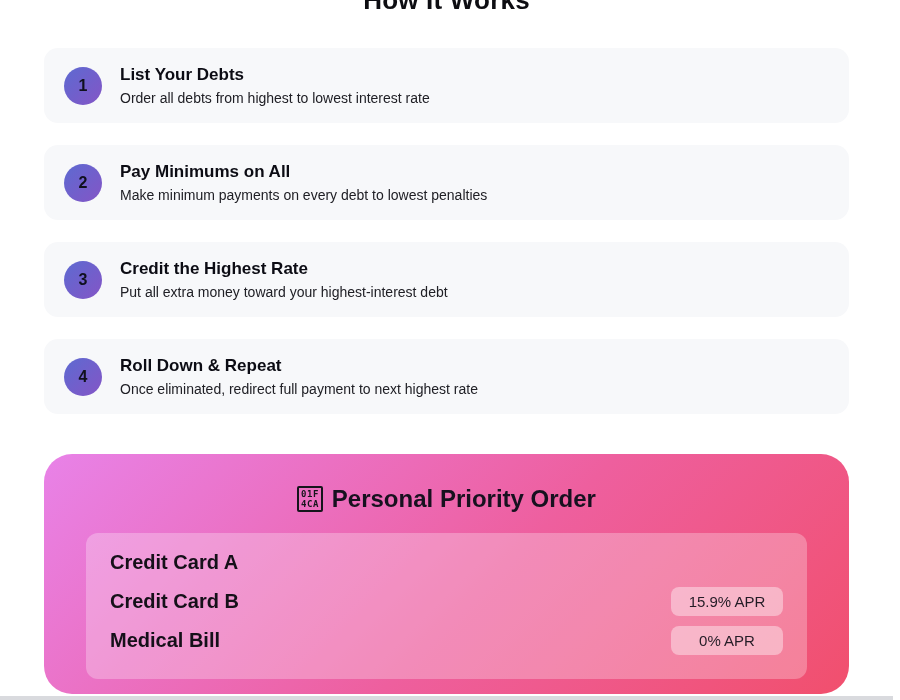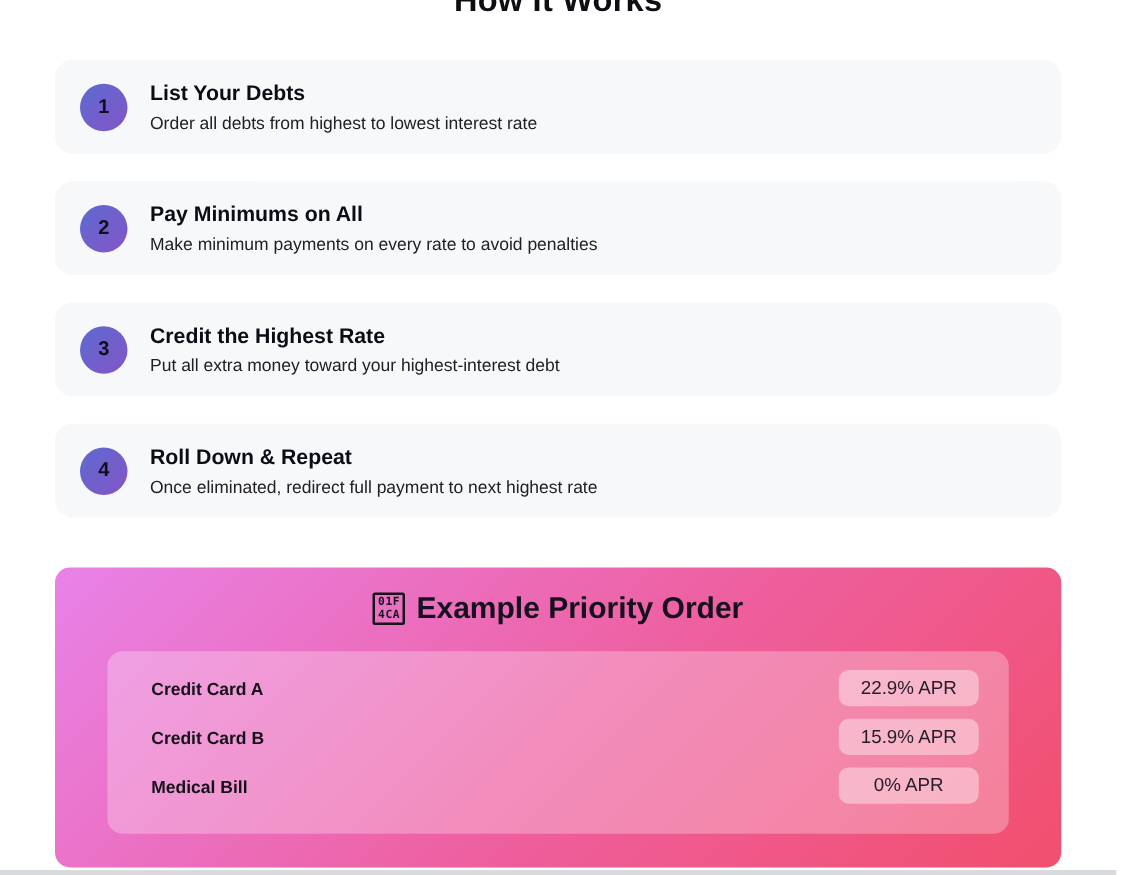--- a/index.html
+++ b/index.html
@@ -50,23 +50,23 @@
   .step-text .step-title {
     font-size: 17px; font-weight: bold; color: #0c0c14;
     margin-bottom: 5px;
   }
   .step-text .step-desc {
     font-size: 14px; color: #202026;
   }
   .example-card {
     margin-top: 40px;
     height: 240px;
-    border-radius: 12px;
+    border-radius: 28px;
     background: linear-gradient(135deg, #e882e8 0%, #ee5f9e 55%, #f14f6d 100%);
-    padding: 12px 42px 0 42px;
+    padding: 24px 42px 0 42px;
     overflow: hidden;
   }
   .example-header {
     display: flex; align-items: center; justify-content: center;
     gap: 9px;
     margin-top: 7px;
     margin-bottom: 20px;
   }
   .tofu {
     display: inline-block;
@@ -88,21 +88,21 @@
     border-radius: 12px;
     height: 146px;
     padding: 10px 24px 0 24px;
     overflow: visible;
   }
   .priority-row {
     display: flex; align-items: center; justify-content: space-between;
     height: 39px;
   }
   .debt-name {
-    font-size: 14px; font-weight: bold; color: #151019; margin-left: 11px;
+    font-size: 20px; font-weight: bold; color: #151019;
   }
   .apr-badge {
     width: 112px;
     text-align: center;
     padding: 6px 0;
     background: rgba(255,255,255,0.40);
     border-radius: 8px;
     font-size: 15px;
     color: #241c26;
   }
@@ -127,21 +127,21 @@
         <div class="step-text">
           <div class="step-title">List Your Debts</div>
           <div class="step-desc">Order all debts from highest to lowest interest rate</div>
         </div>
       </div>
 
       <div class="step-card">
         <div class="step-circle">2</div>
         <div class="step-text">
           <div class="step-title">Pay Minimums on All</div>
-          <div class="step-desc">Make minimum payments on every rate to avoid penalties</div>
+          <div class="step-desc">Make minimum payments on every debt to lowest penalties</div>
         </div>
       </div>
 
       <div class="step-card">
         <div class="step-circle">3</div>
         <div class="step-text">
           <div class="step-title">Credit the Highest Rate</div>
           <div class="step-desc">Put all extra money toward your highest-interest debt</div>
         </div>
       </div>
@@ -155,27 +155,26 @@
       </div>
 
     </div>
 
     <div class="example-card">
       <div class="example-header">
         <span class="tofu">
             <span>01F</span>
             <span>4CA</span>
           </span>
-        <span class="example-title">Example Priority Order</span>
+        <span class="example-title">Personal Priority Order</span>
       </div>
 
       <div class="priority-panel">
         <div class="priority-row">
           <span class="debt-name">Credit Card A</span>
-          <span class="apr-badge">22.9% APR</span>
         </div>
         <div class="priority-row">
           <span class="debt-name">Credit Card B</span>
           <span class="apr-badge">15.9% APR</span>
         </div>
         <div class="priority-row">
           <span class="debt-name">Medical Bill</span>
           <span class="apr-badge">0% APR</span>
         </div>
       </div>

